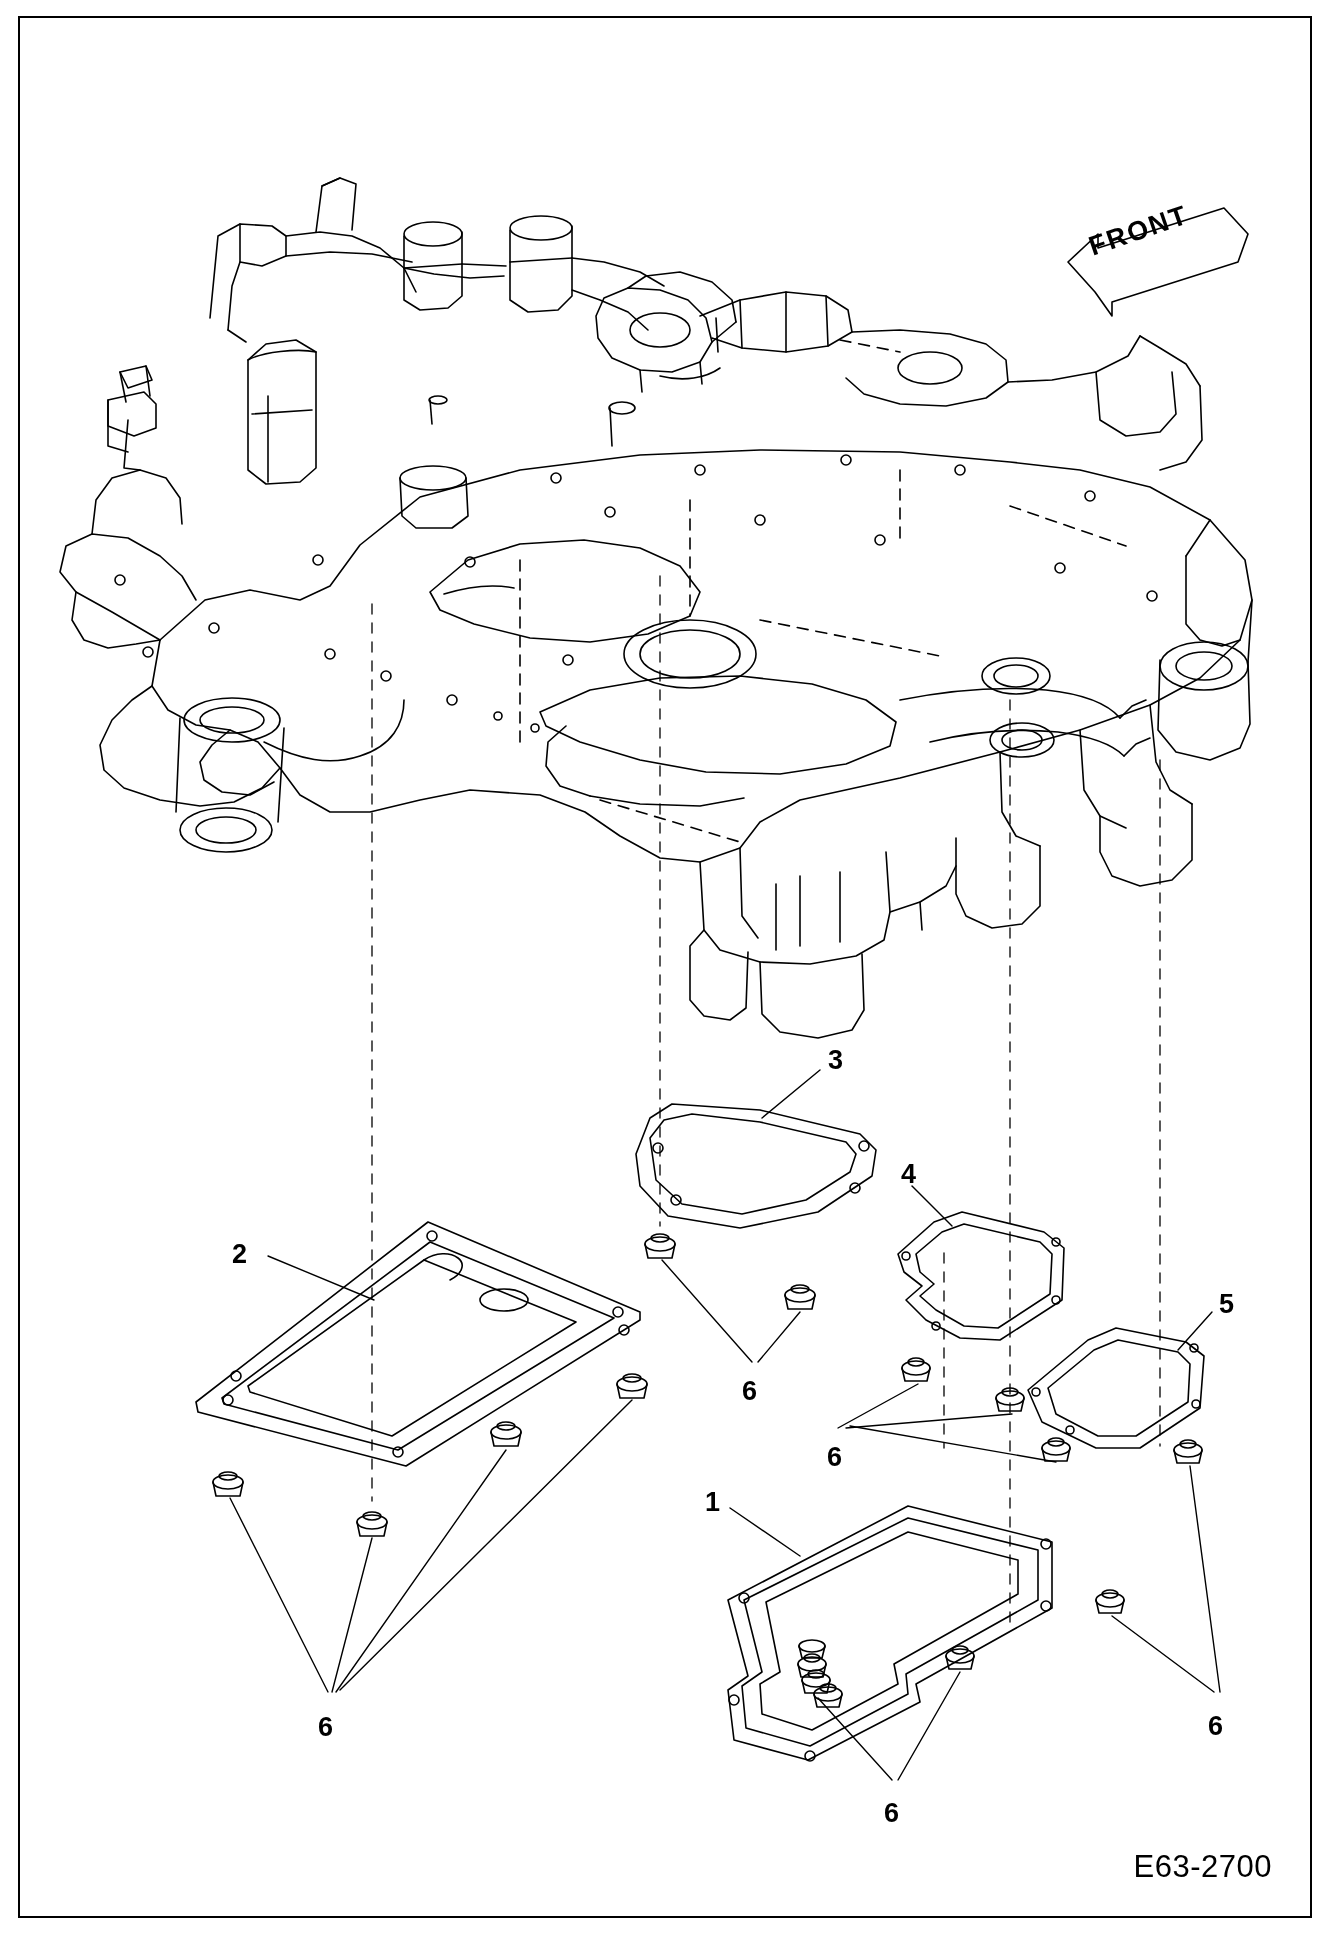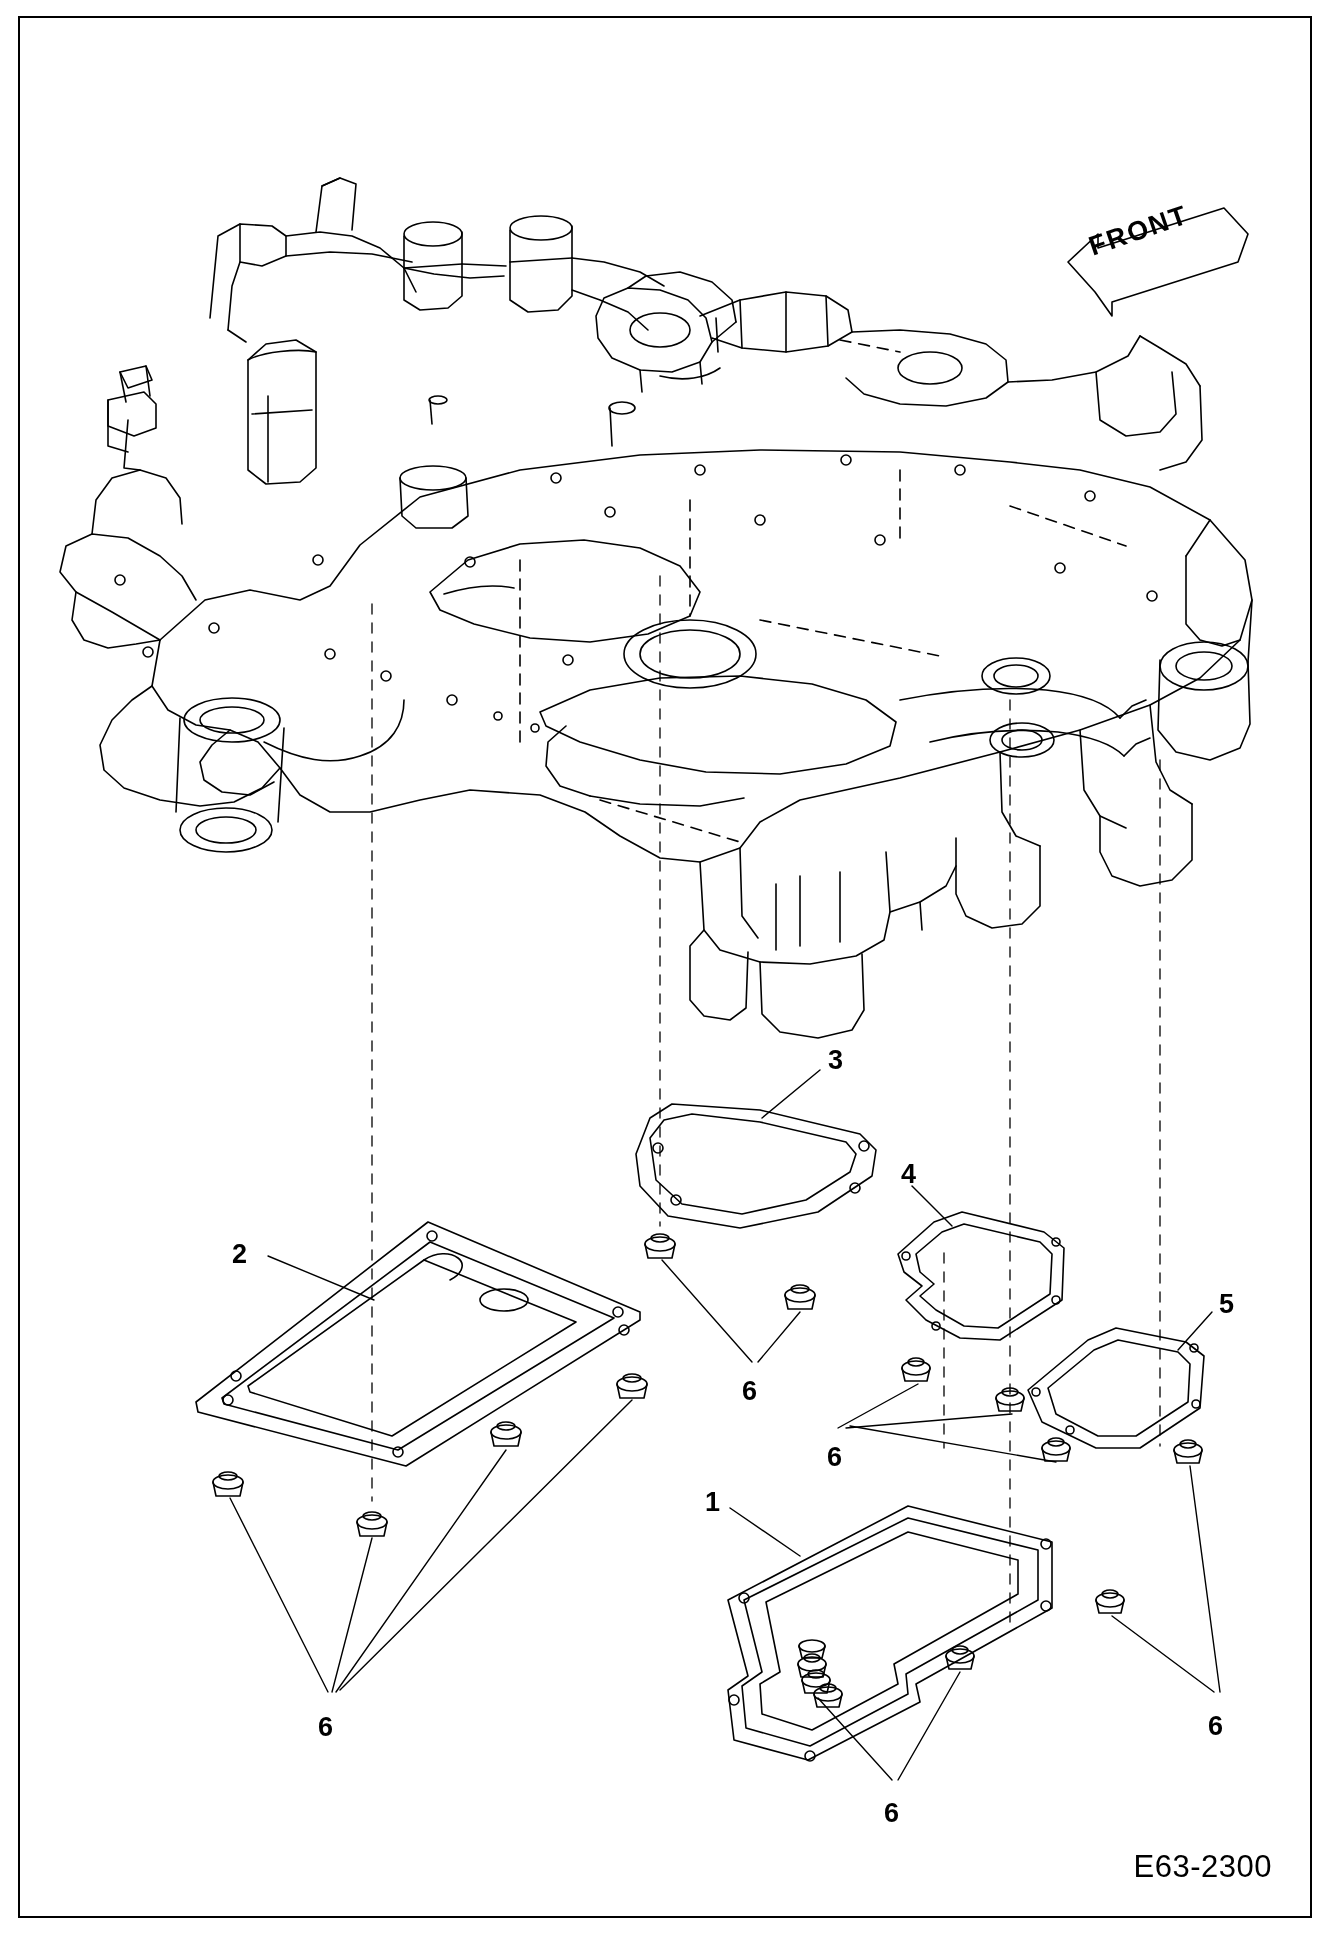--- a/index.html
+++ b/index.html
@@ -437,15 +437,15 @@
   <div class="callout" style="left:232px;  top:1241px;">2</div>
   <div class="callout" style="left:901px;  top:1161px;">4</div>
   <div class="callout" style="left:1219px; top:1291px;">5</div>
   <div class="callout" style="left:742px; top:1378px;">6</div>
   <div class="callout" style="left:827px; top:1444px;">6</div>
   <div class="callout" style="left:705px;  top:1489px;">1</div>
   <div class="callout" style="left:318px; top:1714px;">6</div>
   <div class="callout" style="left:1208px; top:1713px;">6</div>
   <div class="callout" style="left:884px; top:1800px;">6</div>
 
-  <div id="drawing-code">E63-2300</div>
+  <div id="drawing-code">E63-2700</div>
 
 </div>
 
 </body></html>

